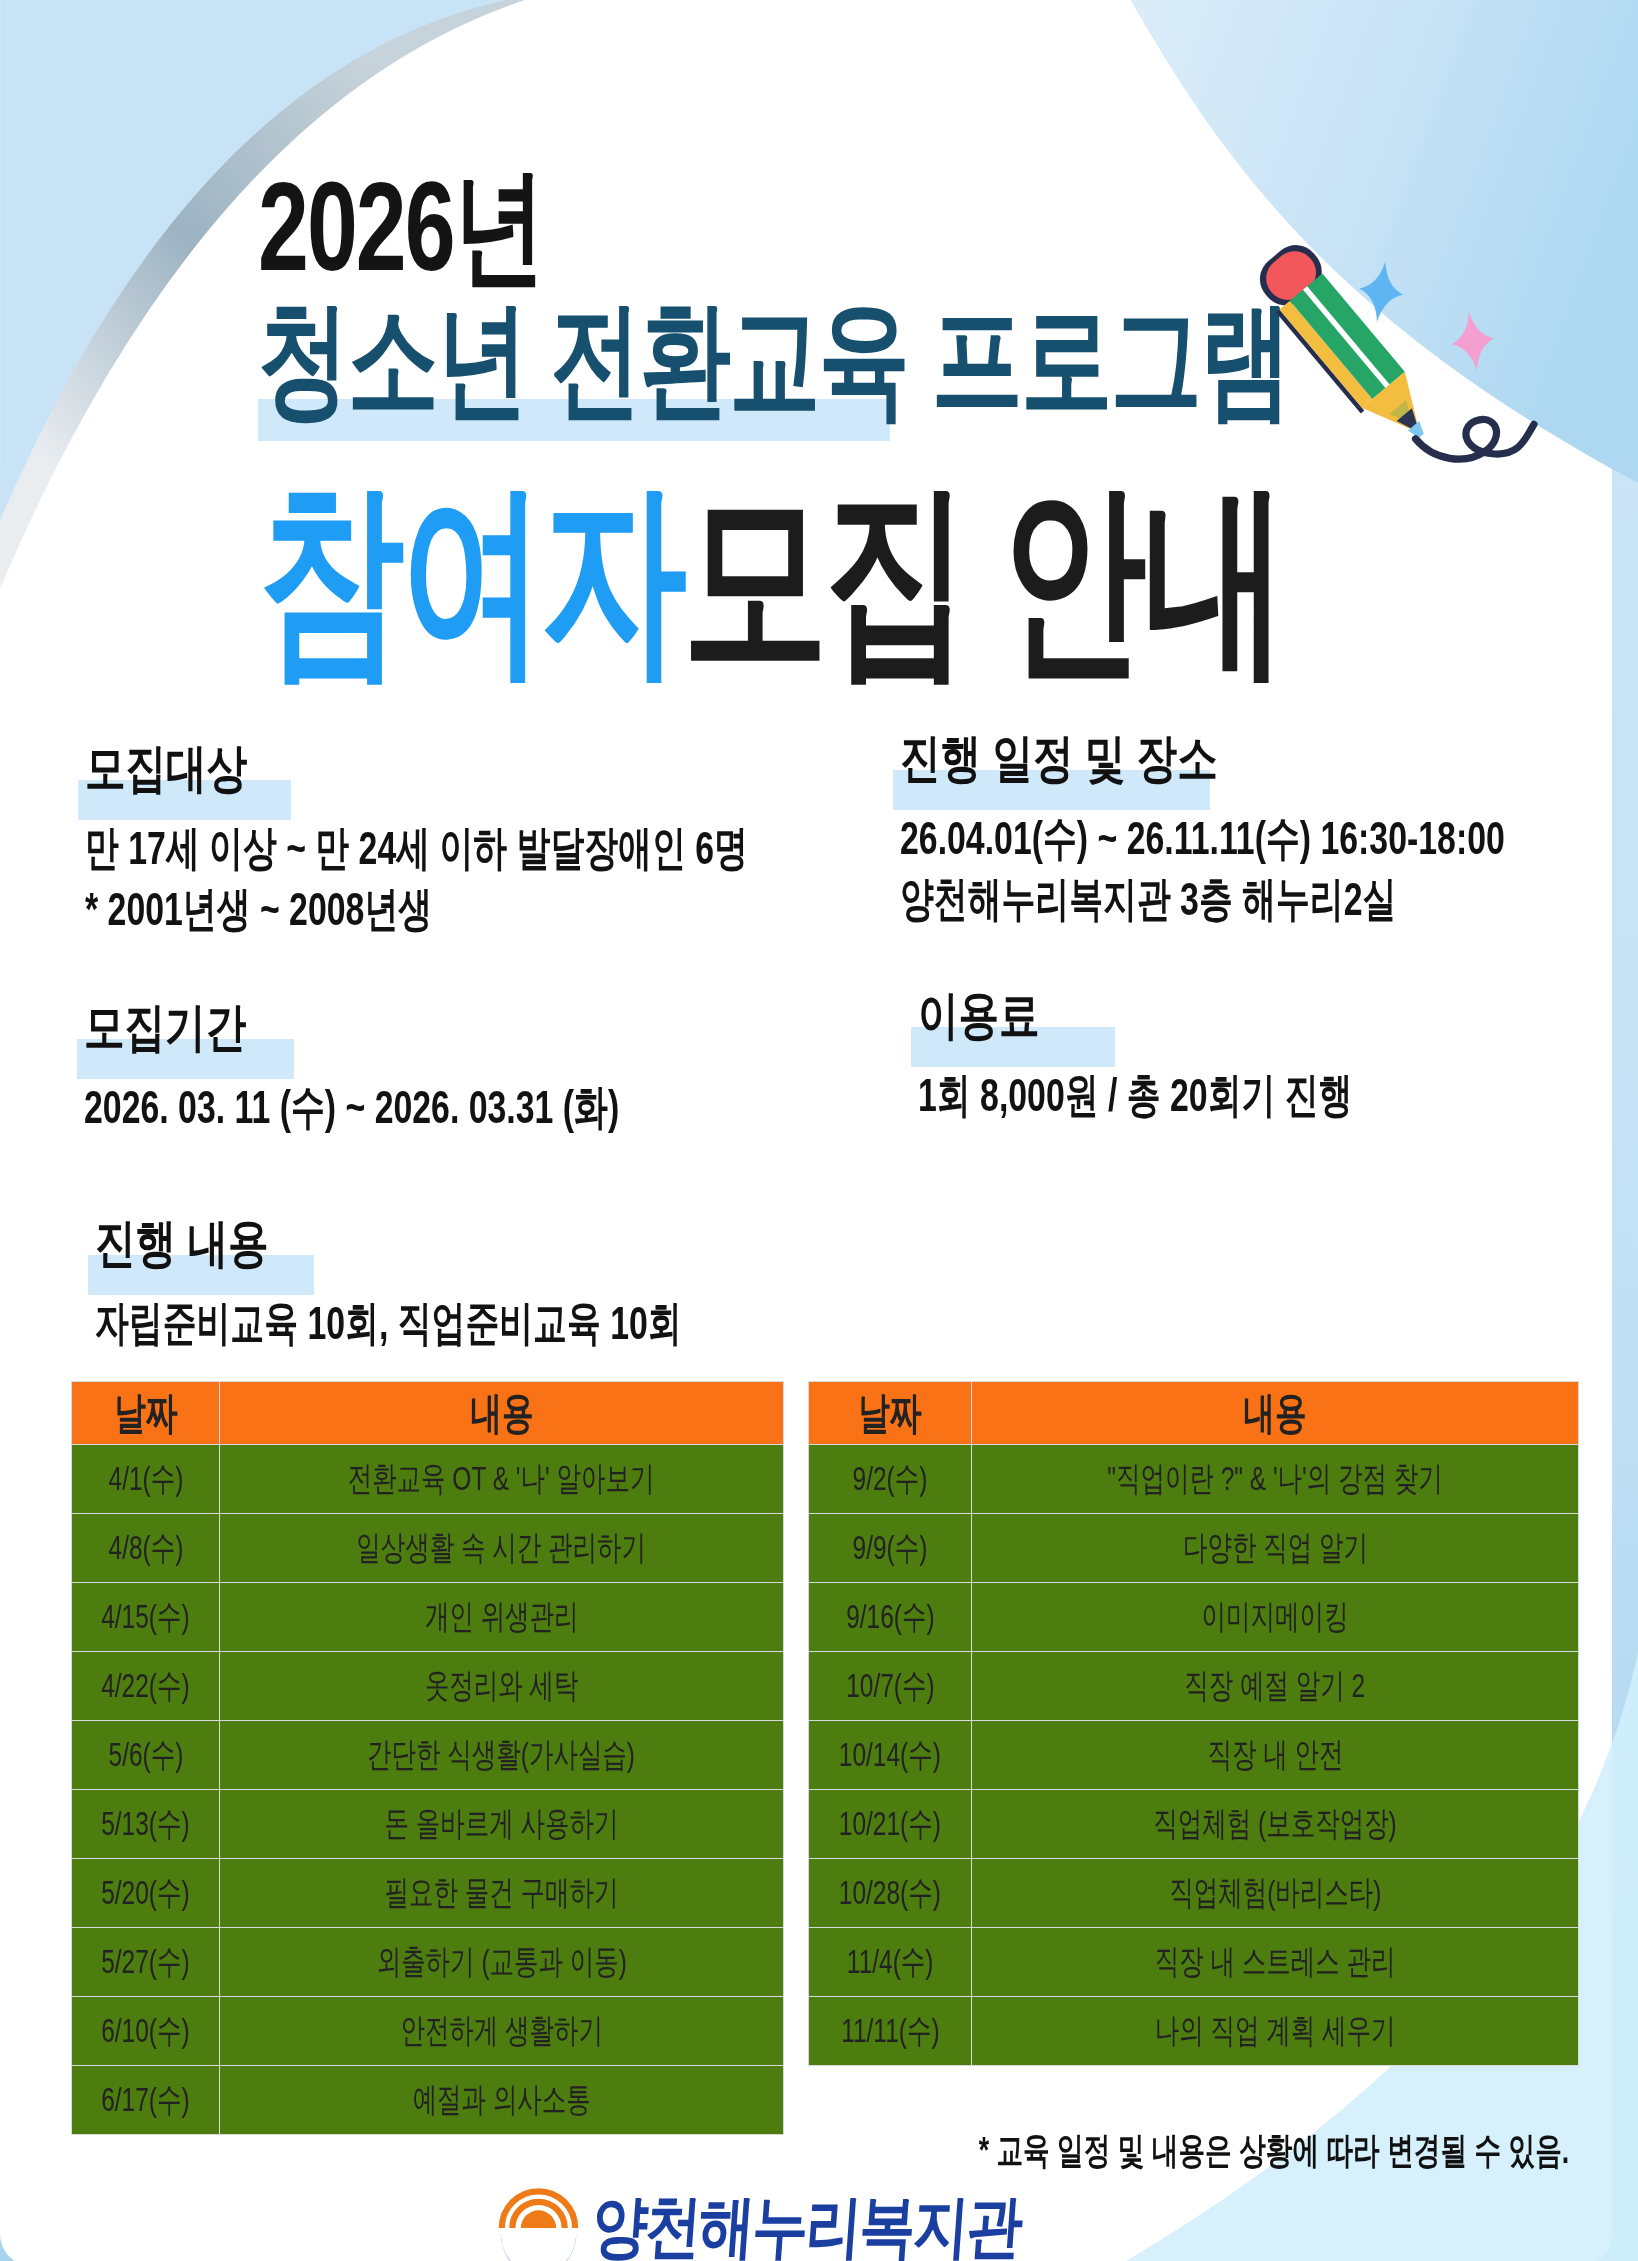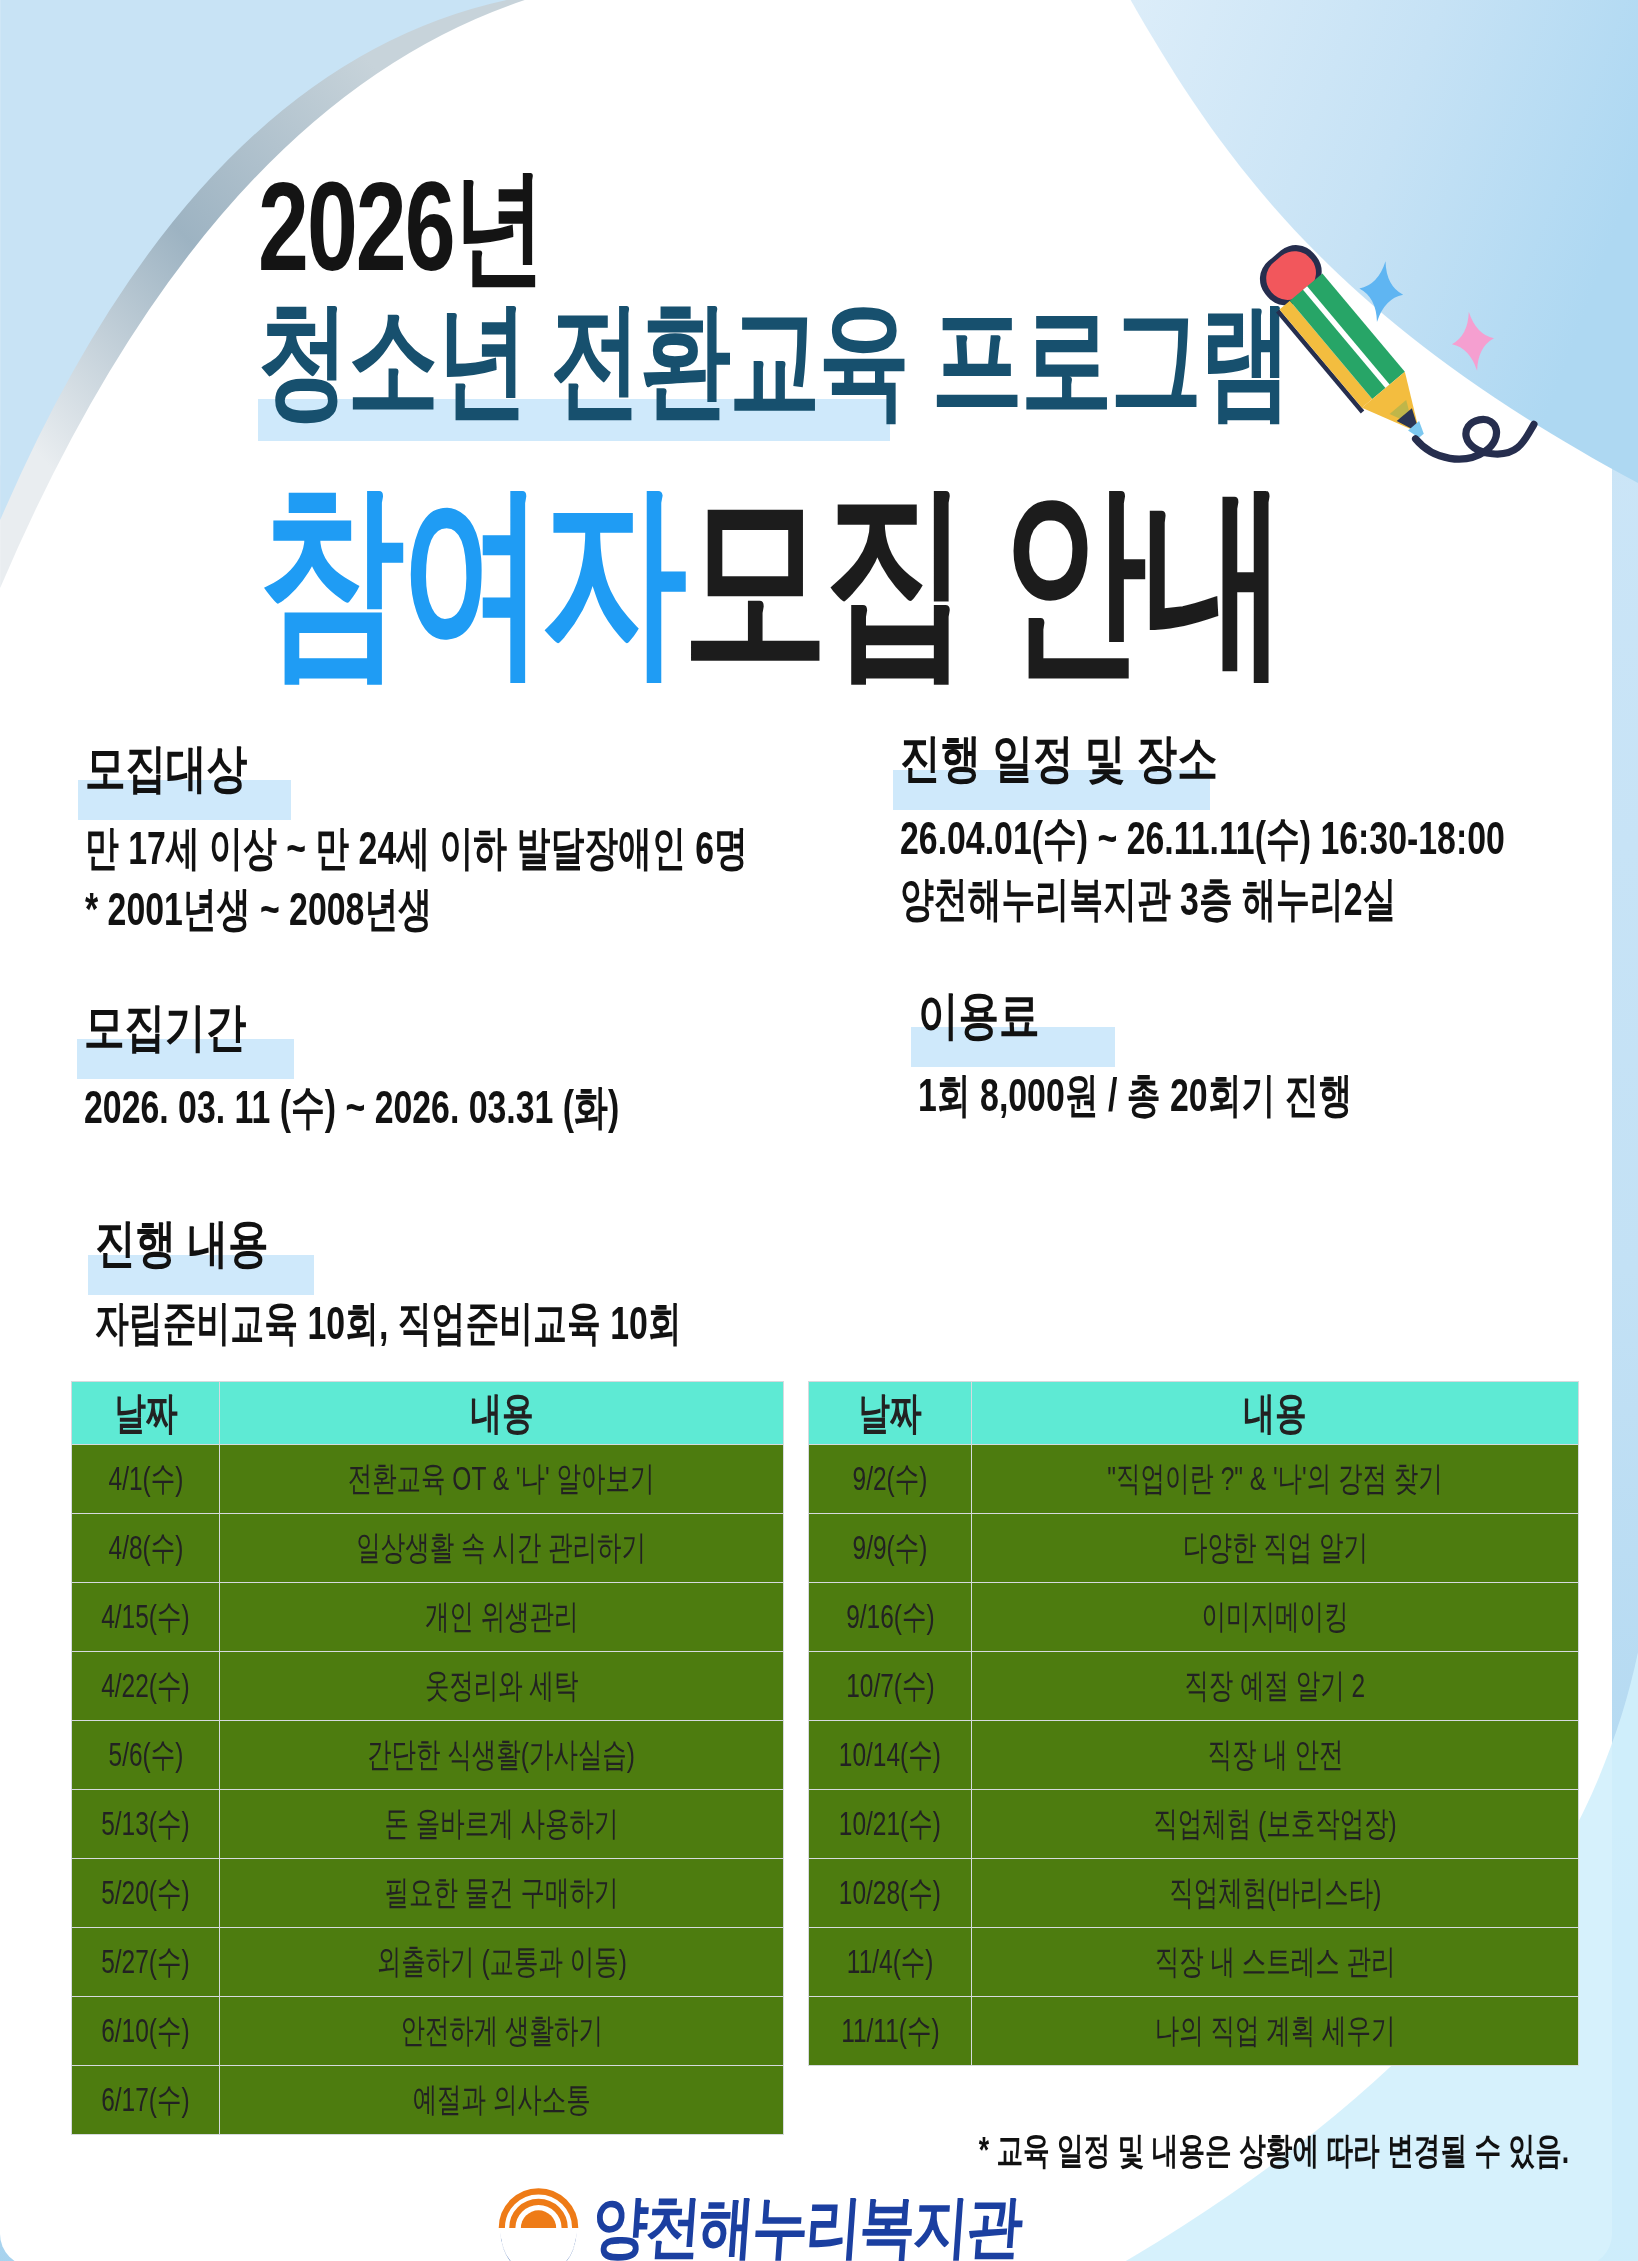--- a/index.html
+++ b/index.html
@@ -88,21 +88,21 @@
     position:absolute;border-collapse:collapse;table-layout:fixed;
     background:#ffffff;
   }
   #table-left {left:71px; top:1381px;width:713px;}
   #table-right{left:808px;top:1381px;width:771px;}
   table.sched th,table.sched td{
     border:0.9px solid #d6dade;text-align:center;vertical-align:middle;
     overflow:hidden;
   }
   table.sched th{
-    height:60px;background:#5eead4;
+    height:60px;background:#f97316;
     font-size:44px;font-weight:600;color:#222;
   }
   table.sched td{
     height:66px;font-size:34px;font-weight:500;color:#222;background:#4d7c0f;
   }
   #table-left  col.c-date{width:148px;}
   #table-right col.c-date{width:163px;}
 
   
   .footnote{

